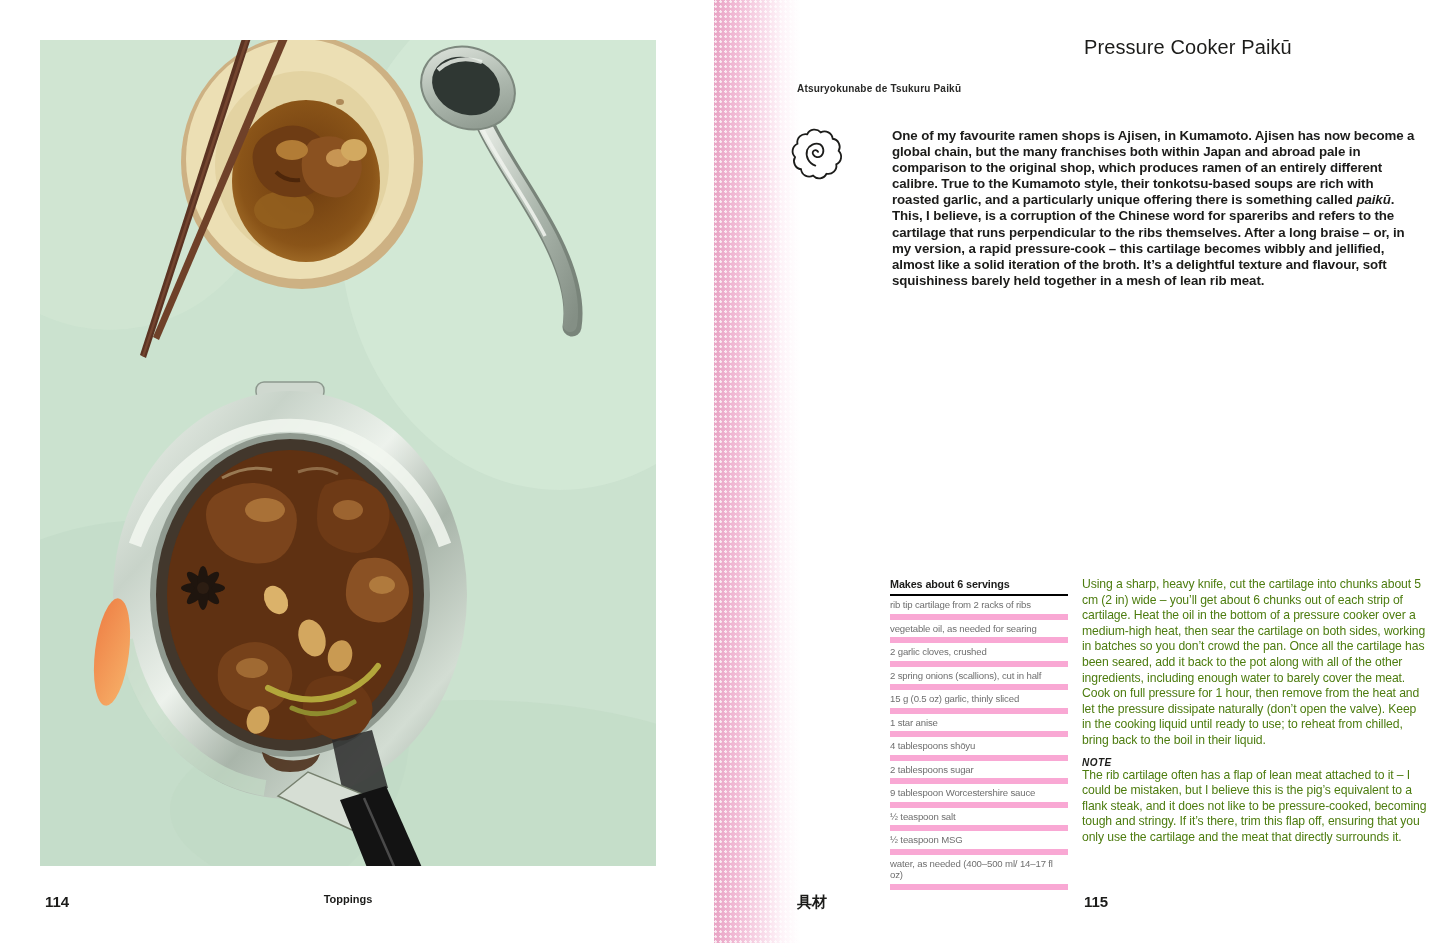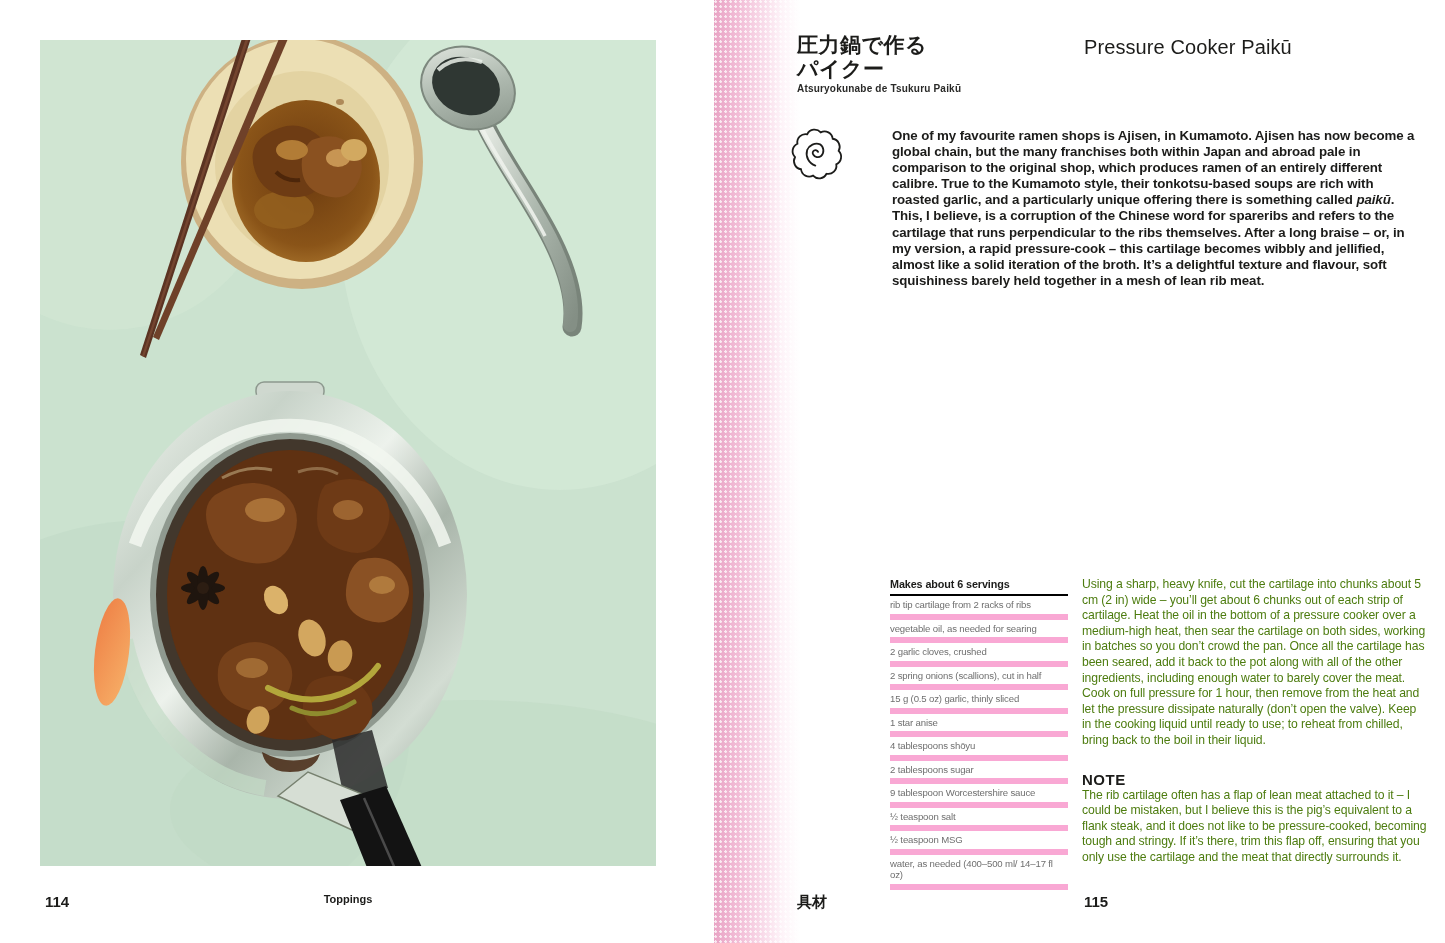--- a/index.html
+++ b/index.html
@@ -29,21 +29,21 @@
   .intro{left:892px;top:128px;width:532px;font-size:13.3px;font-weight:600;line-height:16.1px;letter-spacing:-0.1px;margin:0;}
   .intro em{font-style:italic;}
 
   .ingredients{left:890px;top:578px;width:178px;}
   .ing-header{font-size:10.8px;font-weight:700;padding:0 0 4px 0;border-bottom:2px solid #000000;letter-spacing:-0.1px;}
   .ing-row{font-size:9.6px;font-weight:500;color:#6f6f6f;line-height:11.5px;padding:3px 0 3px 0;
            border-bottom:6px solid #f9a8d4;letter-spacing:-0.15px;}
 
   .method{left:1082px;top:577px;width:345px;}
   .method p{margin:0;font-size:12.2px;font-weight:500;line-height:15.6px;letter-spacing:-0.1px;color:#4d7c0f;}
-  .note-label{margin-top:22px;font-size:15px;font-weight:700;letter-spacing:0.5px;color:#1c1c1a;}
+  .note-label{margin-top:8px;font-size:10px;font-weight:700;letter-spacing:0.5px;color:#1c1c1a;font-style:italic;}
 
   .footer-jp{left:797px;top:893px;font-size:15px;font-weight:700;}
   .pageno-right{left:1084px;top:893px;width:321px;text-align:left;font-size:15px;font-weight:700;}
 </style>
 </head>
 <body>
 
 <div class="spread">
 
   <div class="abs photo">
@@ -169,24 +169,20 @@
         <path d="M324,758 L360,840" stroke="#4a4a4a" stroke-width="2.5"></path>
       </g>
     </svg>
   </div>
 
   <div class="abs pageno pageno-left">114</div>
   <div class="abs section-label">Toppings</div>
 
   <div class="abs spine"></div>
 
-  <div class="abs title-jp">
-    <div>圧力鍋で作る</div>
-    <div>パイクー</div>
-  </div>
   <div class="abs title-romaji">Atsuryokunabe de Tsukuru Paikū</div>
   <div class="abs title-en">Pressure Cooker Paikū</div>
 
   <div class="abs naruto">
     <svg viewBox="0 0 56 58" xmlns="http://www.w3.org/2000/svg">
       <g fill="none" stroke="#1c1c1a" stroke-width="1.8" stroke-linecap="round" transform="rotate(-8 28 29)">
         <path d="M50,28 A8.2,8.2 0 0 1 45.8,40.9 A8.2,8.2 0 0 1 34.8,48.9 A8.2,8.2 0 0 1 21.2,48.9 A8.2,8.2 0 0 1 10.2,40.9 A8.2,8.2 0 0 1 6,28 A8.2,8.2 0 0 1 10.2,15.1 A8.2,8.2 0 0 1 21.2,7.1 A8.2,8.2 0 0 1 34.8,7.1 A8.2,8.2 0 0 1 45.8,15.1 A8.2,8.2 0 0 1 50,28 Z"></path>
         <path d="M29.5,26 a2.8,2.8 0 1 0 -5.2,2 a5.4,5.4 0 0 0 7.6,2.6 a7.6,7.6 0 0 0 0.6,-11.8 a10.4,10.4 0 0 0 -13.6,4 a12.6,12.6 0 0 0 6,16.4"></path>
       </g>
     </svg>

